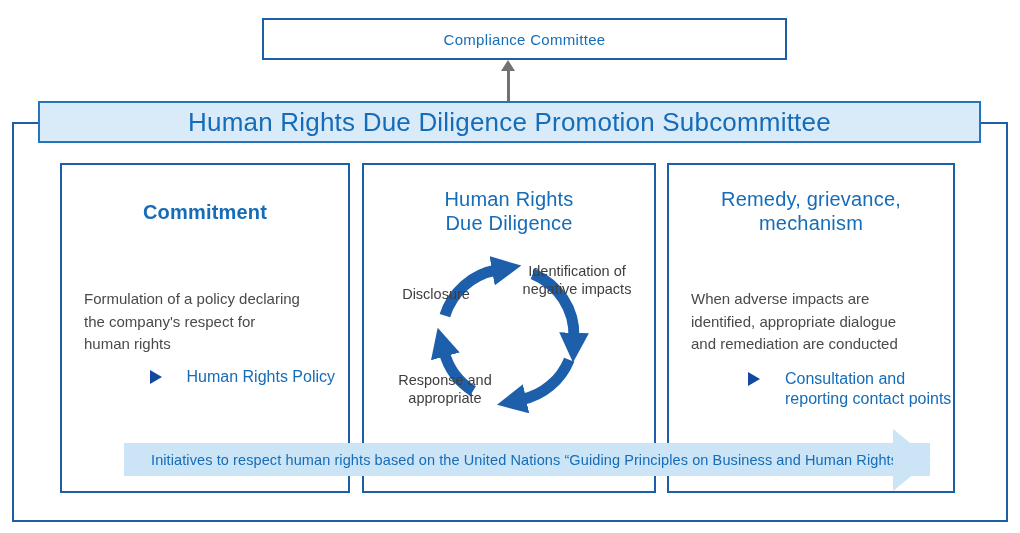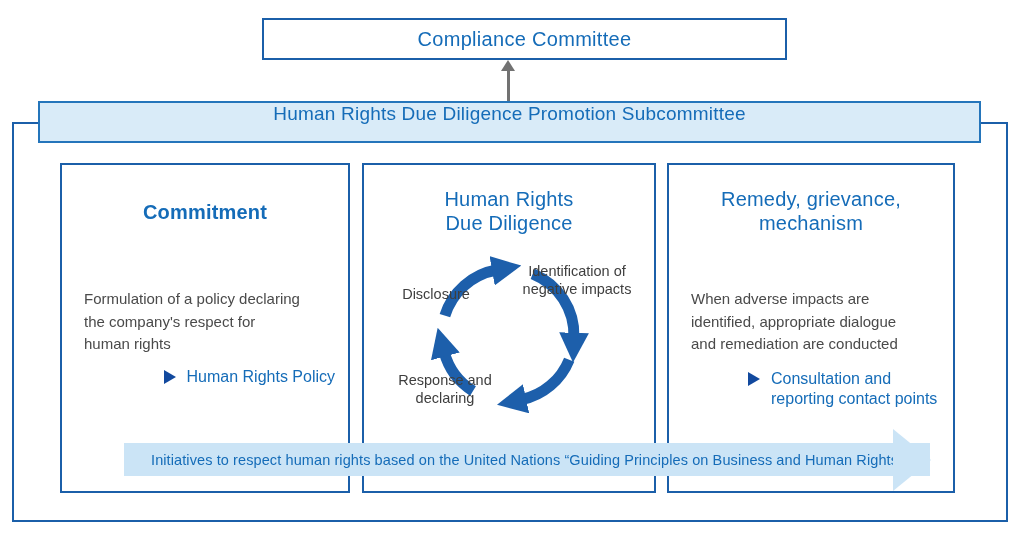--- a/index.html
+++ b/index.html
@@ -26,21 +26,21 @@
   }
 
   
   .compliance-box {
     position: absolute;
     left: 262px; top: 18px;
     width: 525px; height: 42px;
     border: 2px solid var(--border-blue);
     background: #fff;
     display: flex; align-items: center; justify-content: center;
-    font-size: 20px; letter-spacing: .3px;
+    font-size: 15px; letter-spacing: .3px;
     color: var(--title-blue);
     font-weight: 500;
   }
 
   
   .connector-stem {
     position: absolute;
     left: 507px; top: 70px;
     width: 3px; height: 31px;
     background: var(--connector-gray);
@@ -63,22 +63,22 @@
     background: #fff;
   }
 
   
   .banner {
     position: absolute;
     left: 38px; top: 101px;
     width: 943px; height: 42px;
     background: var(--banner-fill);
     border: 2px solid var(--banner-border);
-    display: flex; justify-content: center;
-    font-size: 19px; letter-spacing: .2px;
+    display: flex; align-items: center; justify-content: center;
+    font-size: 26px; letter-spacing: .2px;
     color: var(--title-blue);
     font-weight: 500;
     z-index: 2;
   }
 
   
   .col {
     position: absolute;
     top: 163px; height: 330px;
     border: 2px solid var(--border-blue);
@@ -102,21 +102,21 @@
     position: absolute;
     left: 22px; right: 10px; top: 104px;
     font-size: 15px; line-height: 1.5;
     color: var(--body-gray);
     white-space: pre-line;
     margin-top: 19px;
   }
 
   .link {
     position: absolute;
-    display: flex; gap: 11px; align-items: flex-start;
+    display: flex; gap: 25px; align-items: flex-start;
     cursor: pointer;
   }
   .col1 .link { right: 13px; top: 202px; }
   .col3 .link { left: 79px; top: 204px; }
   .tri {
     width: 0; height: 0; margin-top: 3px;
     border-top: 7px solid transparent;
     border-bottom: 7px solid transparent;
     border-left: 12px solid var(--link-marker-blue);
   }
@@ -210,21 +210,21 @@
       <path class="cycle-arc" stroke="#1d5fab" d="M26.9,70.7 A66,66 0 0 1 78.5,25.0" marker-end="url(#cycHead)"></path>
       <path class="cycle-arc" stroke="#1d5fab" d="M114.7,28.8 A66,66 0 0 1 155.9,92.3" marker-end="url(#cycHead)"></path>
       <path class="cycle-arc" stroke="#1d5fab" d="M151.2,114.7 A66,66 0 0 1 103.7,154.6" marker-end="url(#cycHead)"></path>
       <path class="cycle-arc" stroke="#1d5fab" d="M55.0,146.0 A66,66 0 0 1 26.2,107.1" marker-end="url(#cycHead)"></path>
     </svg>
 
     <div class="cyc-label l-disclosure">Disclosure</div>
     <div class="cyc-label l-identification">Identification of
 negative impacts</div>
     <div class="cyc-label l-response">Response and
-declaring</div>
+appropriate</div>
   </section>
 
   <section class="col col3">
     <h2 class="col-title">Remedy, grievance,
 mechanism</h2>
     <p class="col-body">When adverse impacts are
 identified, appropriate dialogue
 and remediation are conducted</p>
     <div class="link">
       <span class="tri"></span>

